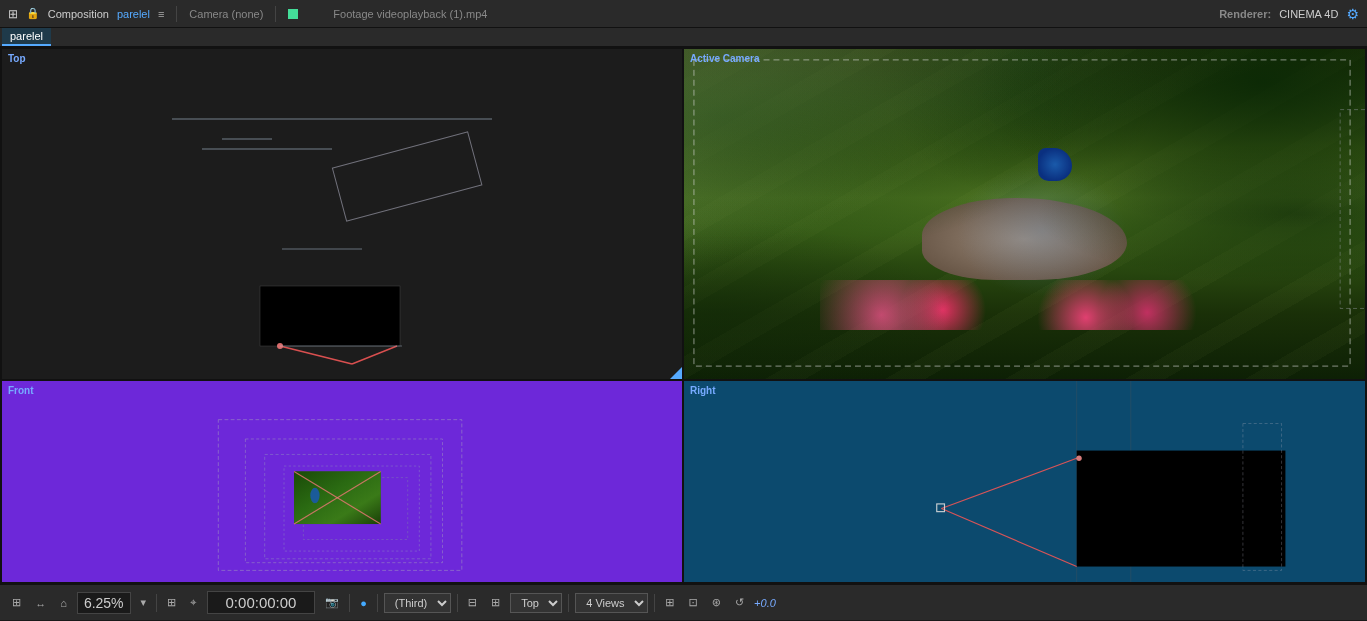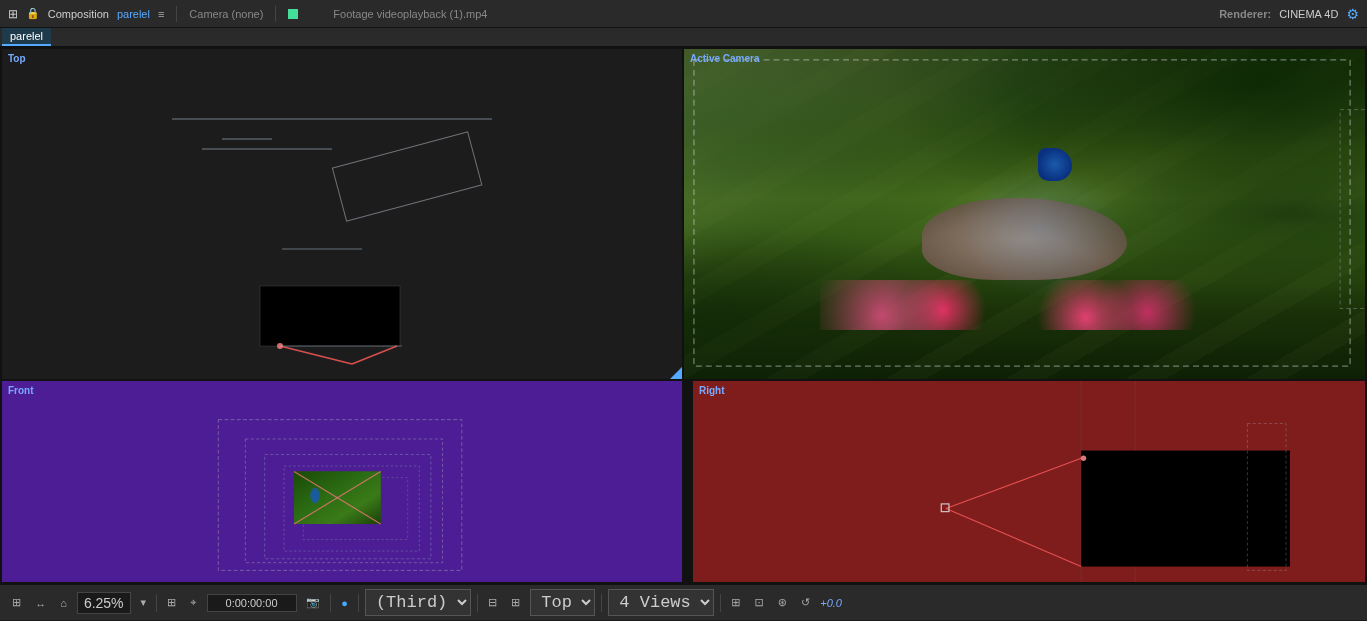--- a/index.html
+++ b/index.html
@@ -40,21 +40,21 @@
       display: grid;
       grid-template-columns: 680px 1fr;
       grid-template-rows: 330px 1fr;
       height: calc(621px - 28px - 20px - 36px);
       gap: 2px;
       background: #111;
       padding: 2px;
     }
 
     .viewport {
-      background: #4c1d95;
+      background: #6d28d9;
       position: relative;
       overflow: hidden;
     }
 
     .viewport-label {
       position: absolute;
       top: 4px;
       left: 6px;
       color: #7af;
       font-size: 10px;
@@ -128,22 +128,21 @@
     .flowers {
       position: absolute;
       bottom: 15%;
       left: 20%;
       right: 20%;
       height: 15%;
     }
 
     
     #vp-right {
-      background: #7f1d1d;
-      margin-left: 9px;
+      background: #0c4a6e;
     }
 
     
     #bottombar {
       height: 36px;
       background: #2a2a2a;
       display: flex;
       align-items: center;
       padding: 0 8px;
       gap: 6px;
@@ -159,34 +158,33 @@
     }
     #bottombar .zoom-value {
       color: #ccc;
       font-size: 14px;
       background: #1a1a1a;
       padding: 2px 6px;
       border: 1px solid #444;
     }
     #bottombar .time-value {
       color: #ccc;
-      font-size: 11px;
+      font-size: 15px;
       background: #1a1a1a;
       padding: 2px 18px;
       border: 1px solid #444;
     }
     #bottombar .divider { width: 1px; height: 18px; background: #444; }
     #bottombar .dropdown {
       background: #333;
       border: 1px solid #555;
       color: #ccc;
-      font-size: 17px;
+      font-size: 11px;
       padding: 2px 6px;
       cursor: pointer;
-      font-family: Liberation Mono, monospace;
     }
     #bottombar .plus-value { color: #7af; font-size: 11px; font-style: italic; }
 
     
     .corner-tri-br {
       position: absolute;
       bottom: 0; right: 0;
       width: 0; height: 0;
       border-left: 12px solid transparent;
       border-bottom: 12px solid #5af;

